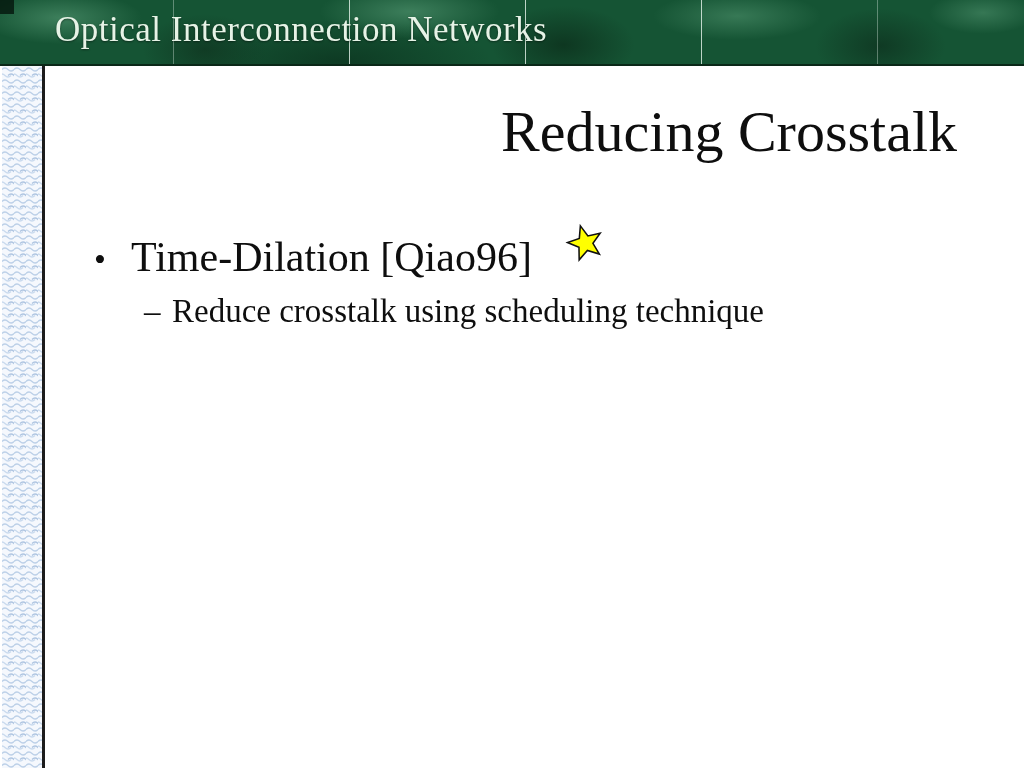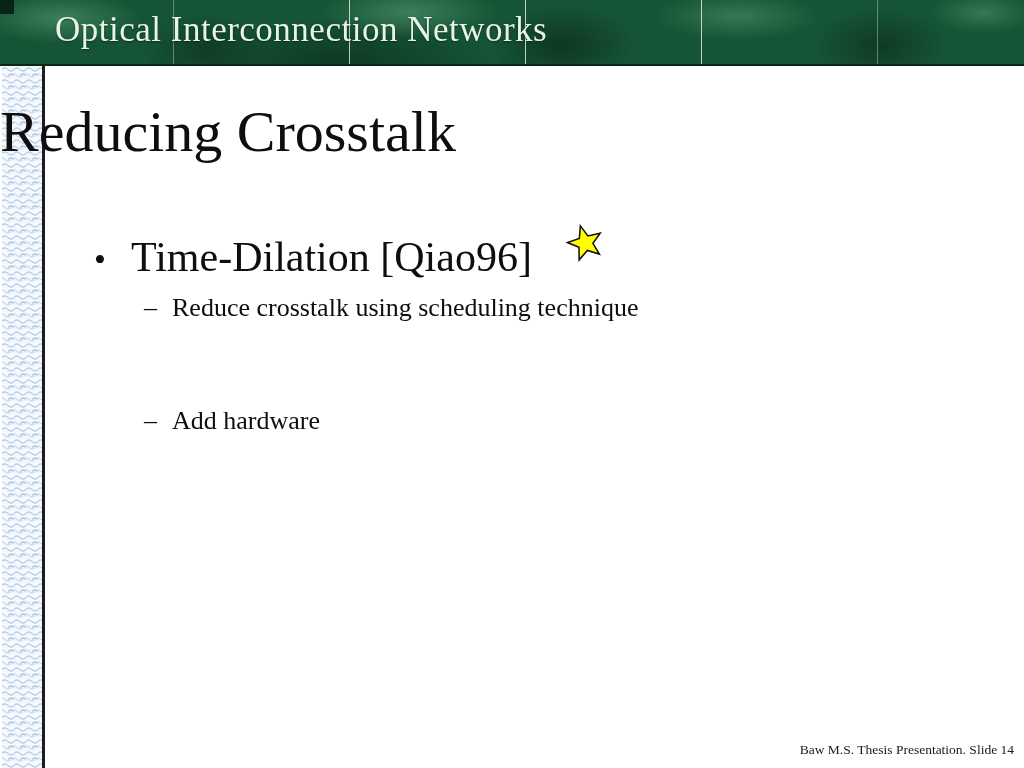--- a/index.html
+++ b/index.html
@@ -72,32 +72,32 @@
     left: 42px; top: 66px;
     width: 3px; height: 702px;
     background: #1c1c1c;
   }
 
   
   .slide-title {
     position: absolute;
     left: 0; top: 98px;
     width: 957px;
-    text-align: left;
+    text-align: right;
     font-size: 58px;
     color: #0e0e0e;
     white-space: nowrap;
   }
   .line {
     position: absolute;
     white-space: nowrap;
     color: #0e0e0e;
   }
   .lvl1 { font-size: 42px; }
-  .lvl2 { font-size: 26px; }
+  .lvl2 { font-size: 33px; }
   .marker1 {
     display: inline-block;
     width: 37px;
     font-size: 34px;
     vertical-align: baseline;
   }
   .marker2 {
     display: inline-block;
     width: 28px;
   }
@@ -159,19 +159,15 @@
 
   <svg class="star-wrap" viewBox="0 0 34 32" xmlns="http://www.w3.org/2000/svg">
     <polygon points="17,1 21,11.5 32.2,12.1 23.5,19.1 26.4,29.9 17,23.8 7.6,29.9 10.5,19.1 1.8,12.1 13,11.5" fill="#ffff00" stroke="#111111" stroke-width="1.4" stroke-linejoin="miter"></polygon>
   </svg>
 
   <div class="line lvl2 s1">
     <span class="marker2">–</span><span>Reduce crosstalk using scheduling technique</span>
   </div>
 
 
-  <div class="line lvl2 s2">
-    <span class="marker2">–</span><span>Add hardware</span>
-  </div>
 
-  <div class="footer">Baw M.S. Thesis Presentation. Slide 14</div>
 
 </div>
 
 </body></html>

